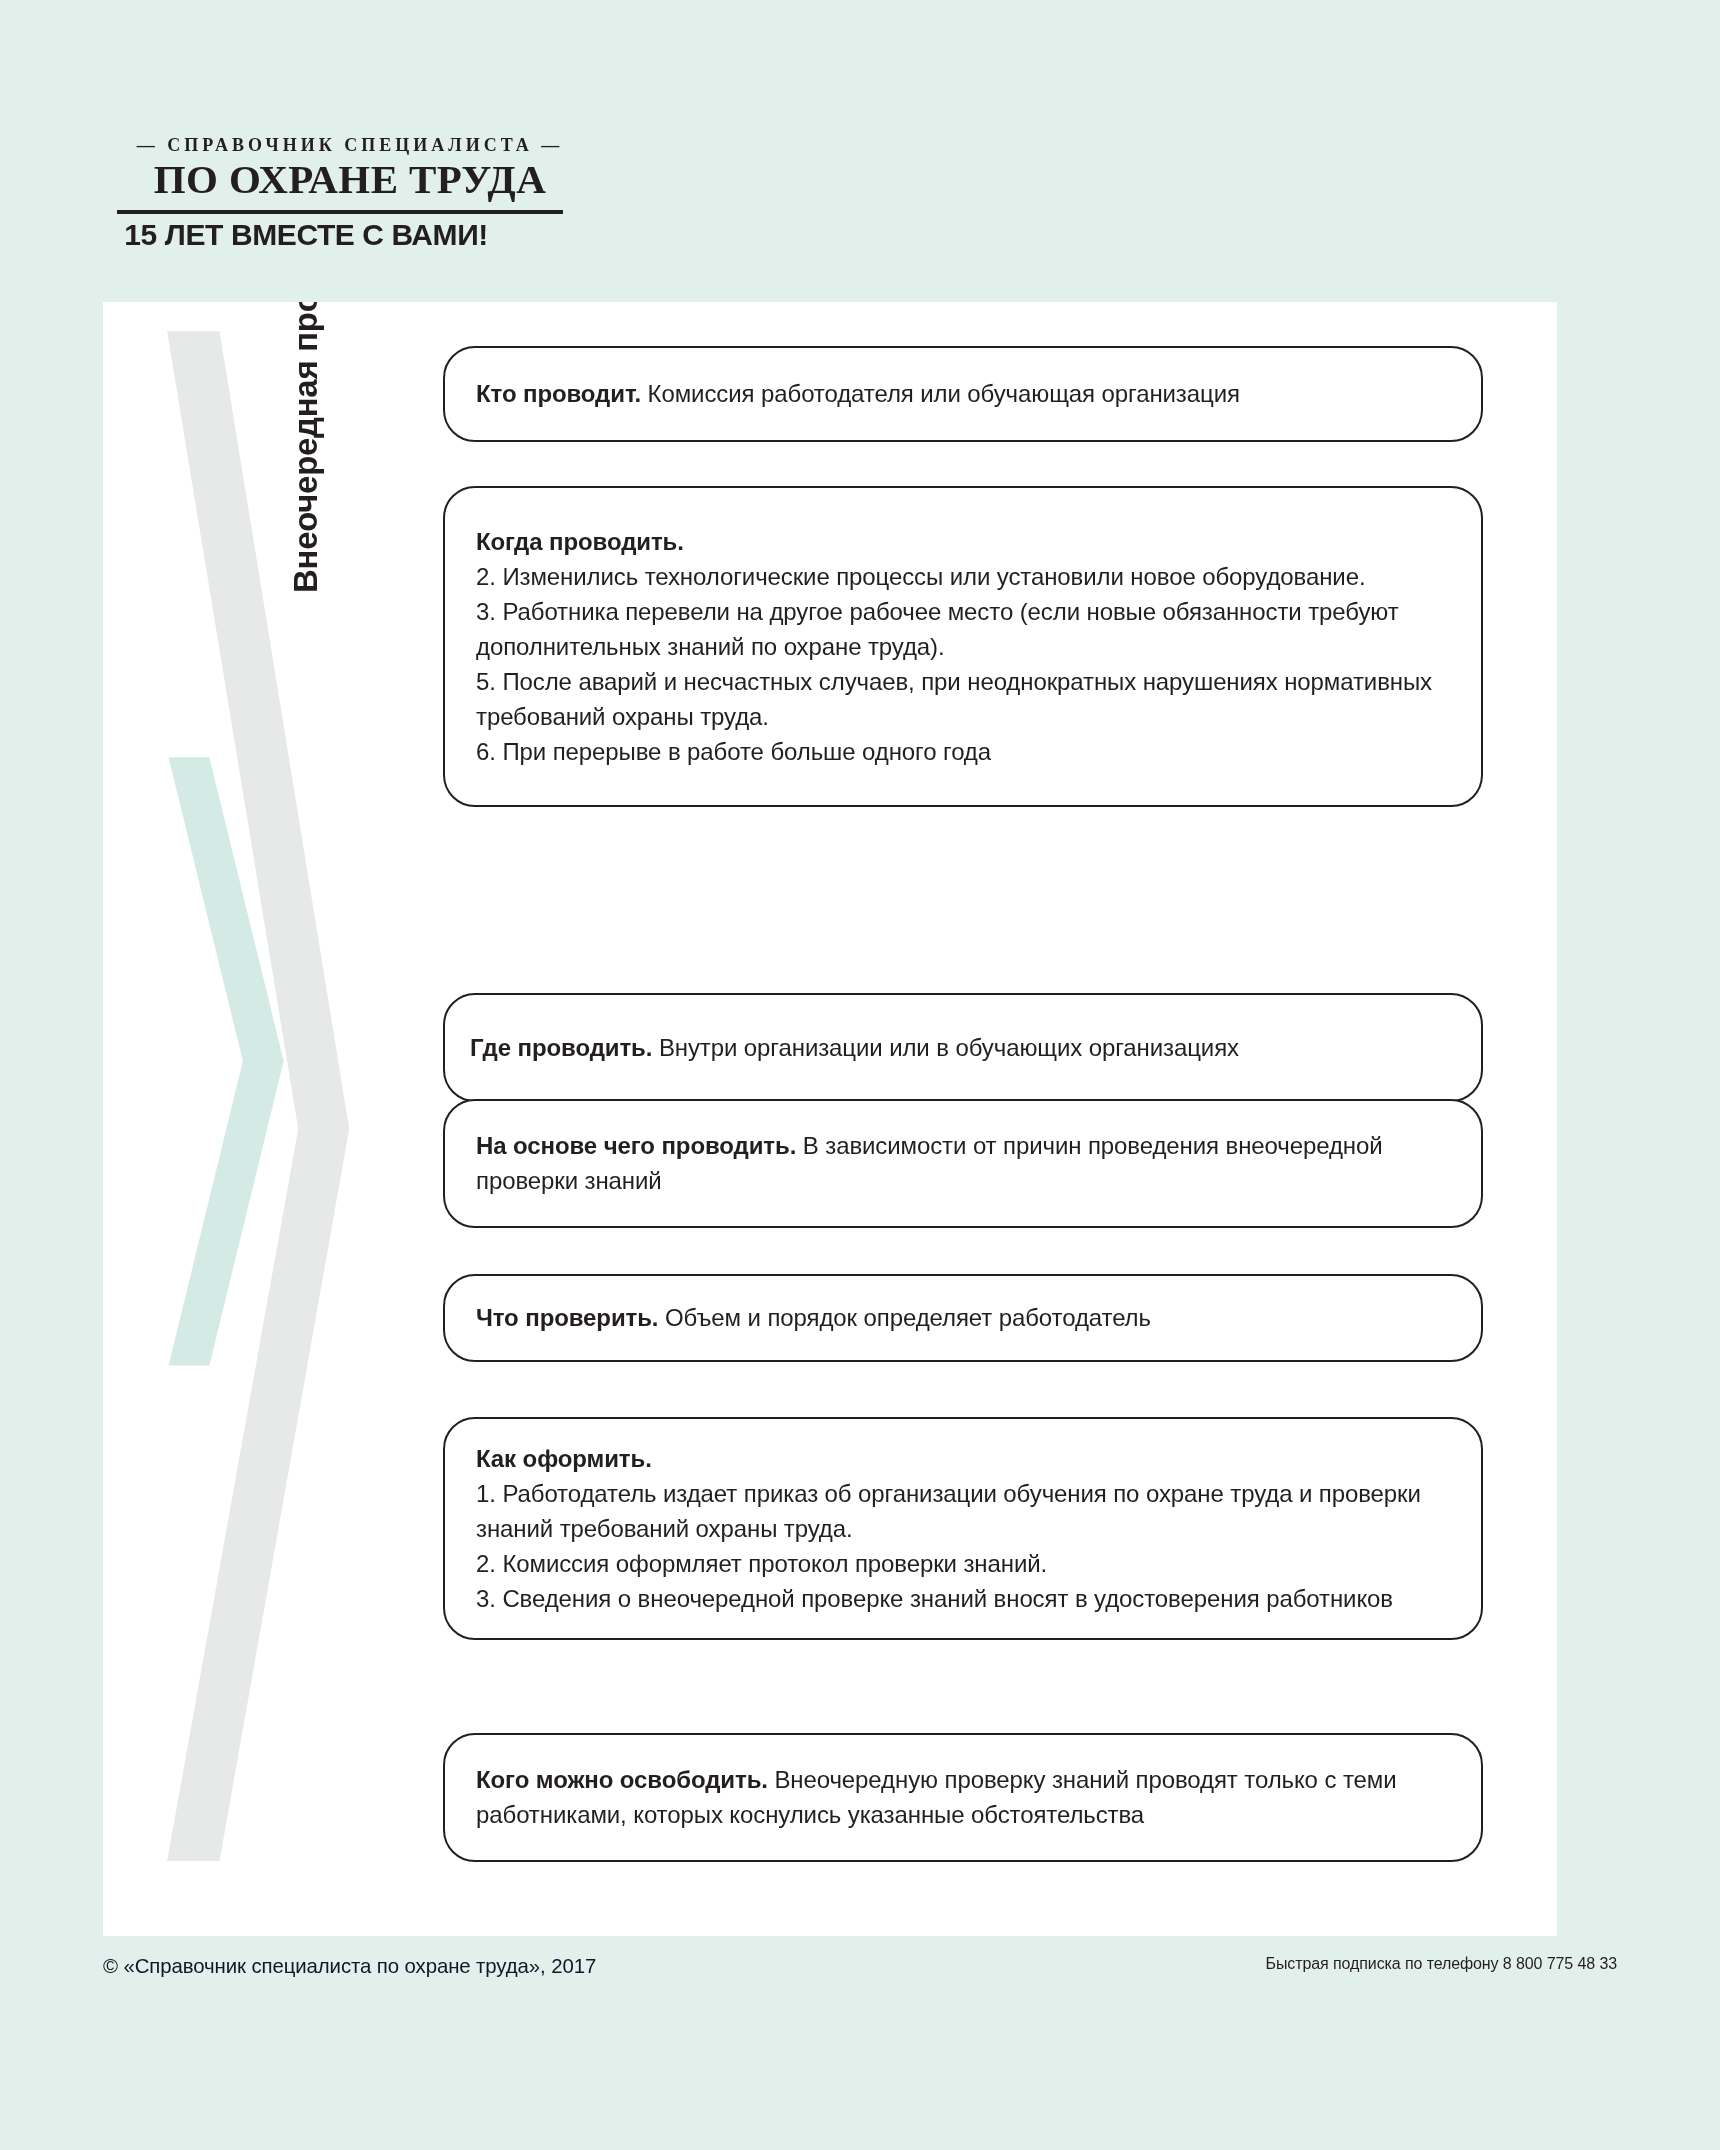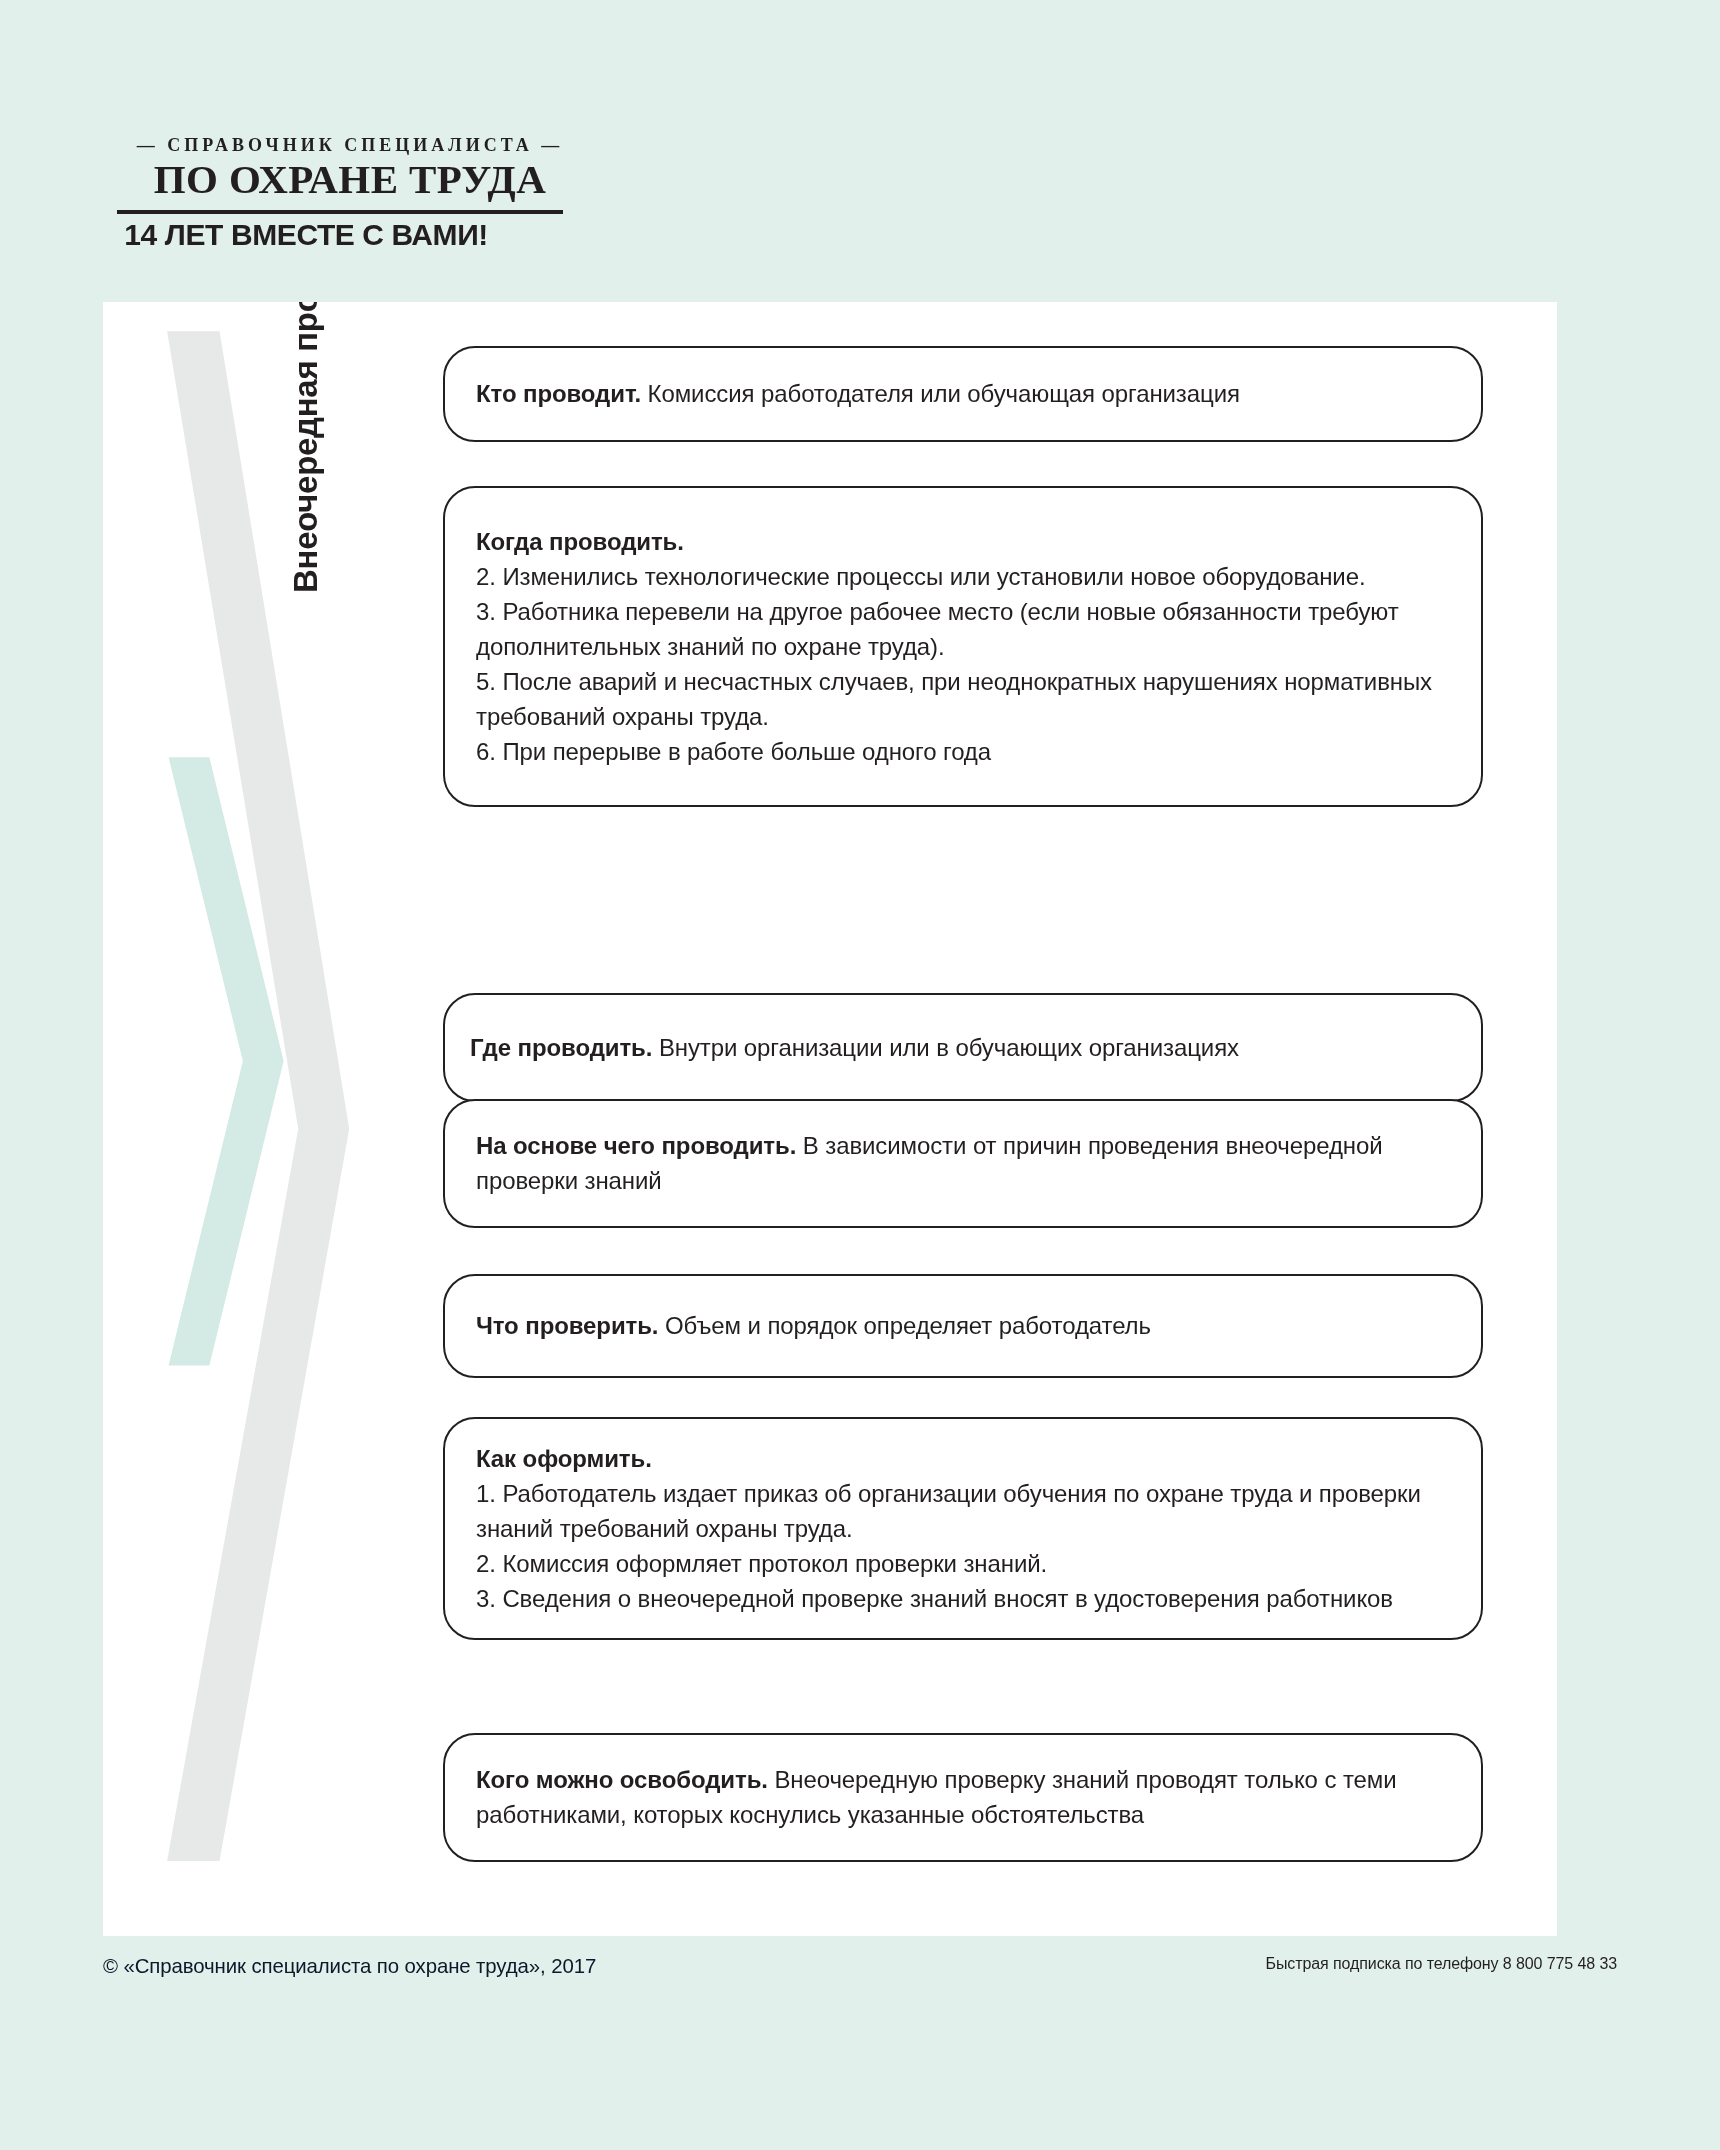--- a/index.html
+++ b/index.html
@@ -167,21 +167,21 @@
 <body>
 
 <div class="masthead">
   <div class="masthead-kicker">
     <span>—</span>
     <span>СПРАВОЧНИК СПЕЦИАЛИСТА</span>
     <span>—</span>
   </div>
   <div class="masthead-title">ПО ОХРАНЕ ТРУДА</div>
   <div class="masthead-rule"></div>
-  <div class="masthead-tagline">14 ЛЕТ ВМЕСТЕ С ВАМИ!</div>
+  <div class="masthead-tagline">15 ЛЕТ ВМЕСТЕ С ВАМИ!</div>
 </div>
 
 <div class="card">
 
   <svg class="chevrons" viewBox="0 0 1996 2243" preserveAspectRatio="none">
     <polygon fill="#e7e8e8" points="88,40 268,1135 88,2140 160,2140 338,1135 160,40"></polygon>
     <polygon fill="#d4ebe5" points="90,625 192,1042 90,1460 146,1460 248,1042 146,625"></polygon>
   </svg>
 
   <div class="side-title">
@@ -206,21 +206,21 @@
       <div class="box" style="top: 691px; height: 109px; padding-left: 25px;">
         <div class="box-inner">
           <p class="lead"><b>Где проводить.</b><span> Внутри организации или в обучающих организациях</span></p>
         </div>
       </div>
       <div class="box" style="top: 797px; height: 129px;">
         <div class="box-inner">
           <p class="lead"><b>На основе чего проводить.</b><span> В зависимости от причин проведения внеочередной проверки знаний</span></p>
         </div>
       </div>
-      <div class="box" style="top: 972px; height: 104px;">
+      <div class="box" style="top: 972px; height: 88px;">
         <div class="box-inner">
           <p class="lead"><b>Что проверить.</b><span> Объем и порядок определяет работодатель</span></p>
         </div>
       </div>
       <div class="box" style="top: 1115px; height: 223px; align-items: center;">
         <div class="box-inner">
           <p class="lead"><b>Как оформить.</b></p>
           <p>1. Работодатель издает приказ об организации обучения по охране труда и проверки знаний требований охраны труда.</p>
           <p>2. Комиссия оформляет протокол проверки знаний.</p>
           <p>3. Сведения о внеочередной проверке знаний вносят в удостоверения работников</p>

